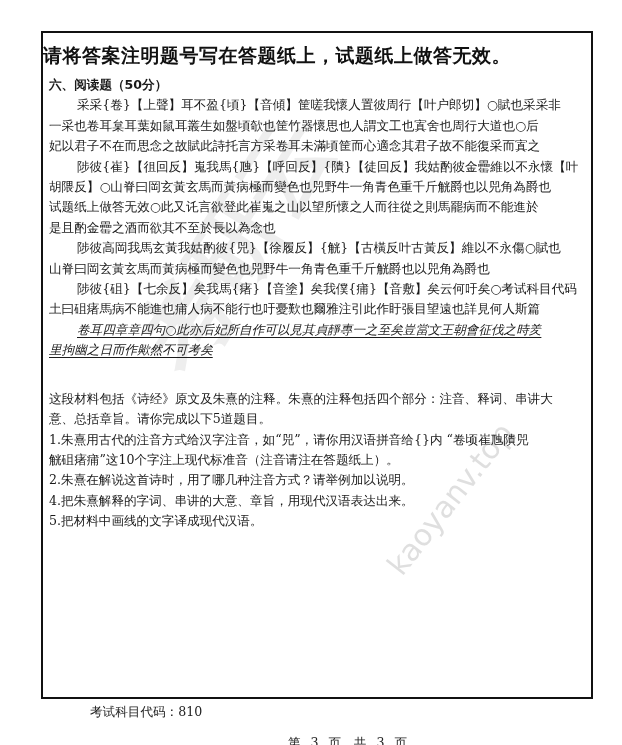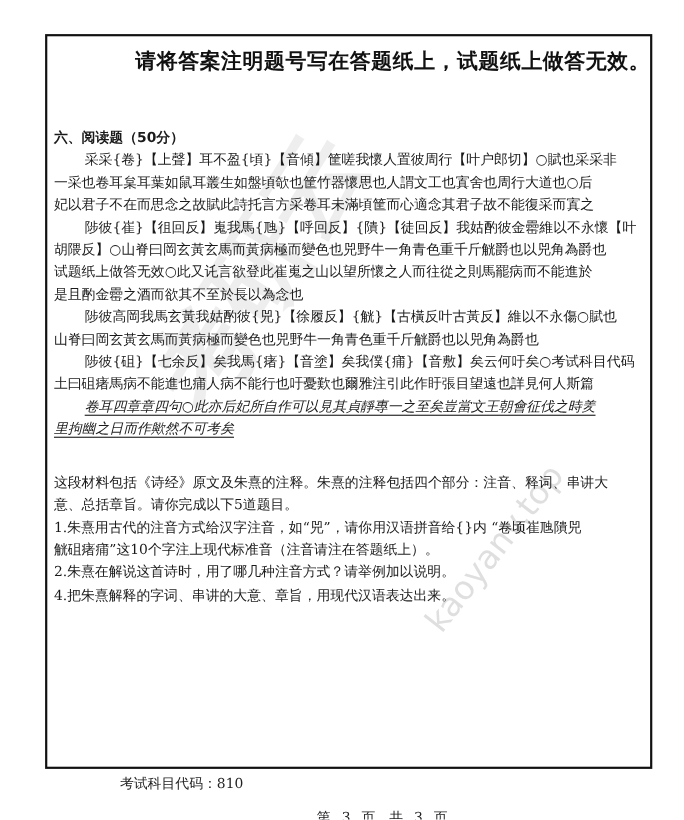--- a/index.html
+++ b/index.html
@@ -22,36 +22,34 @@
       width: 552px;
       height: 668px;
       border: 2px solid #111;
       box-sizing: border-box;
     }
     .banner {
       position: absolute;
       left: 0;
       right: 0;
       top: 10px;
-      text-align: right;
+      text-align: left;
       font-family: "DejaVu Sans", "Liberation Sans", sans-serif;
       font-size: 19px;
       font-weight: bold;
       letter-spacing: 0.5px;
       color: #111;
-      padding-left: 39px;
     }
     .content {
       position: absolute;
       left: 6px;
       right: 8px;
       top: 42px;
       font-size: 12.6px;
       line-height: 20.4px;
-      margin-top: 40px;
     }
     .section-title {
       font-family: "DejaVu Sans", "Liberation Sans", sans-serif;
       font-weight: bold;
       font-size: 12.6px;
       margin: 0;
     }
     .line {
       margin: 0;
       white-space: nowrap;
@@ -95,21 +93,21 @@
     .footer {
       position: absolute;
       top: 704px;
       left: 0;
       width: 622px;
       font-size: 12.6px;
       color: #222;
     }
     .footer .code {
       position: absolute;
-      left: 109px;
+      left: 90px;
     }
     .footer .page {
       position: absolute;
       left: 288px;
       word-spacing: 6px;
       margin-top: 31px;
     }
   </style>
 </head>
 <body>
@@ -141,20 +139,21 @@
 
     <div class="gap"></div>
 
     <div id="questions">
         <p class="line">这段材料包括《诗经》原文及朱熹的注释。朱熹的注释包括四个部分：注音、释词、串讲大</p>
         <p class="line">意、总括章旨。请你完成以下5道题目。</p>
         <p class="line"><span>1.</span><span>朱熹用古代的注音方式给汉字注音，如“兕”，请你用汉语拼音给{}内 “卷顷崔虺隤兕</span></p>
         <p class="line"><span>觥砠瘏痡”这10个字注上现代标准音（注音请注在答题纸上）。</span></p>
         <p class="line"><span>2.</span><span>朱熹在解说这首诗时，用了哪几种注音方式？请举例加以说明。</span></p>
         <p class="line"><span>4.</span><span>把朱熹解释的字词、串讲的大意、章旨，用现代汉语表达出来。</span></p>
+        <p class="line"><span>5.</span><span>把材料中画线的文字译成现代汉语。</span></p>
       </div>
   </div>
 </div>
 
 <div class="footer">
   <span class="code">考试科目代码：810</span>
   <span class="page">第 3 页　共 3 页</span>
 </div>
 
 </body></html>

